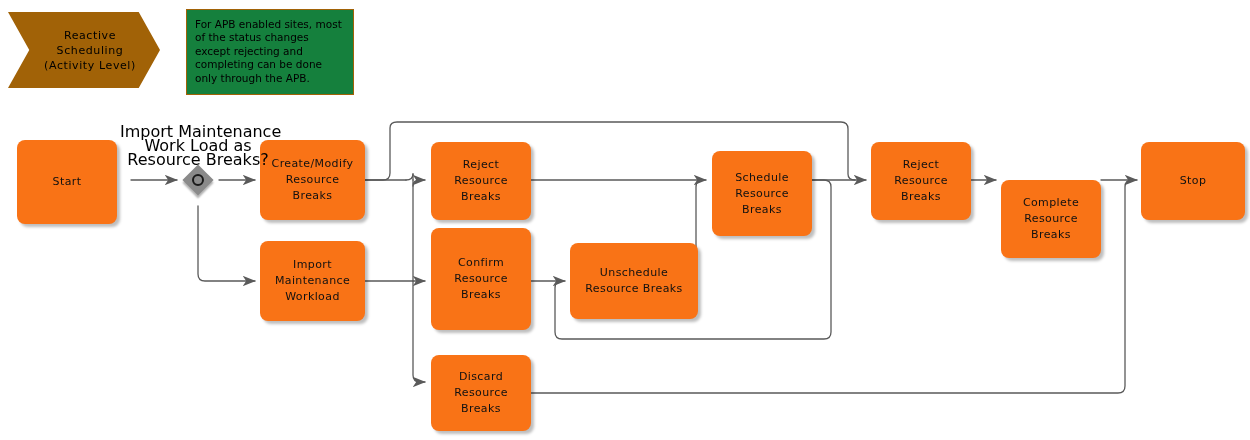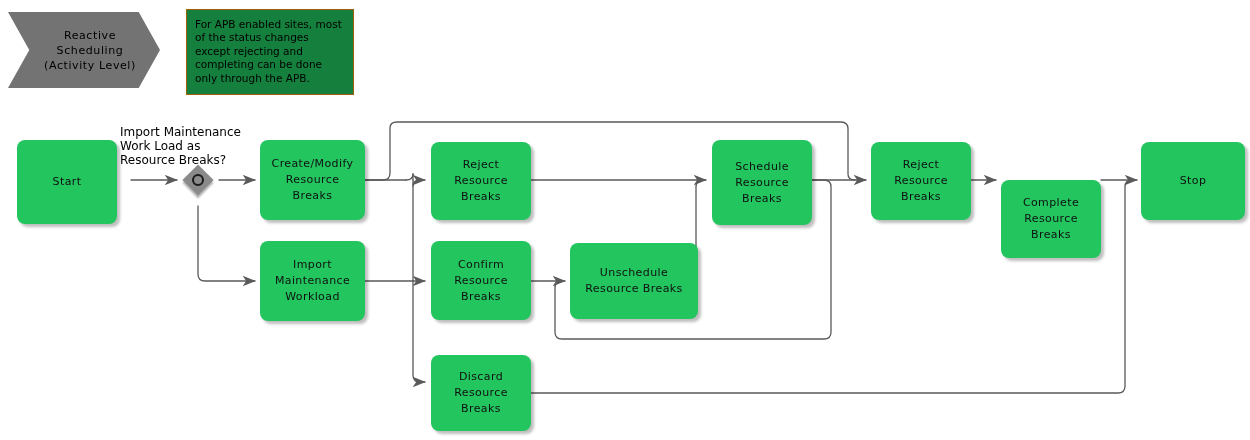--- a/index.html
+++ b/index.html
@@ -27,21 +27,21 @@
     pointer-events: none;
   }
 
   
   .phase {
     position: absolute;
     display: flex;
     align-items: center;
     justify-content: center;
     text-align: center;
-    background: #737373;
+    background: #a16207;
     color: #000000;
     font-size: 11px;
     line-height: 15px;
     letter-spacing: .6px;
     clip-path: polygon(0 0, 86% 0, 100% 50%, 86% 100%, 0 100%, 14% 50%);
     filter: drop-shadow(3px 3px 2px rgba(0,0,0,.22));
     z-index: 3;
   }
   .phase span { display: block; padding-left: 12px; }
 
@@ -55,21 +55,21 @@
     font-size: 10.5px;
     line-height: 13.4px;
     color: #000000;
     z-index: 3;
   }
 
   
   .task {
     position: absolute;
     box-sizing: border-box;
-    background: #22c55e;
+    background: #f97316;
     border-radius: 8px;
     display: flex;
     align-items: center;
     justify-content: center;
     text-align: center;
     font-size: 11px;
     line-height: 16px;
     letter-spacing: .4px;
     color: #111111;
     box-shadow: 3px 3px 3px rgba(0,0,0,.26);
@@ -102,21 +102,22 @@
     height: 12px;
     border: 2.4px solid #1a1a1a;
     border-radius: 50%;
     background: #8a8a8a;
     box-sizing: border-box;
   }
 
   
   .gw-label {
     position: absolute;
-    font-size: 12px;
+    text-align: center;
+    font-size: 16px;
     line-height: 14px;
     color: #000000;
     z-index: 3;
     white-space: nowrap;
   }
 </style>
 </head>
 <body>
 
 <div id="diagram">
@@ -201,33 +202,33 @@
   </div>
 
   <div class="task" style="left:260px; top:241px; width:105px; height:80px;">
     <span>Import Maintenance Workload</span>
   </div>
 
   <div class="task" style="left:431px; top:142px; width:100px; height:78px;">
     <span>Reject Resource Breaks</span>
   </div>
 
-  <div class="task" style="left:431px; top:241px; width:100px; height:79px;">
+  <div class="task" style="left:431px; top:228px; width:100px; height:102px;">
     <span>Confirm Resource Breaks</span>
   </div>
 
   <div class="task" style="left:570px; top:243px; width:128px; height:76px;">
     <span>Unschedule Resource Breaks</span>
   </div>
 
   <div class="task" style="left:431px; top:355px; width:100px; height:76px;">
     <span>Discard Resource Breaks</span>
   </div>
 
-  <div class="task" style="left:712px; top:140px; width:100px; height:85px;">
+  <div class="task" style="left:712px; top:151px; width:100px; height:85px;">
     <span>Schedule Resource Breaks</span>
   </div>
 
   <div class="task" style="left:871px; top:142px; width:100px; height:78px;">
     <span>Reject Resource Breaks</span>
   </div>
 
   <div class="task" style="left:1001px; top:142px; width:100px; height:78px;margin-top:38px;">
     <span>Complete Resource Breaks</span>
   </div>

